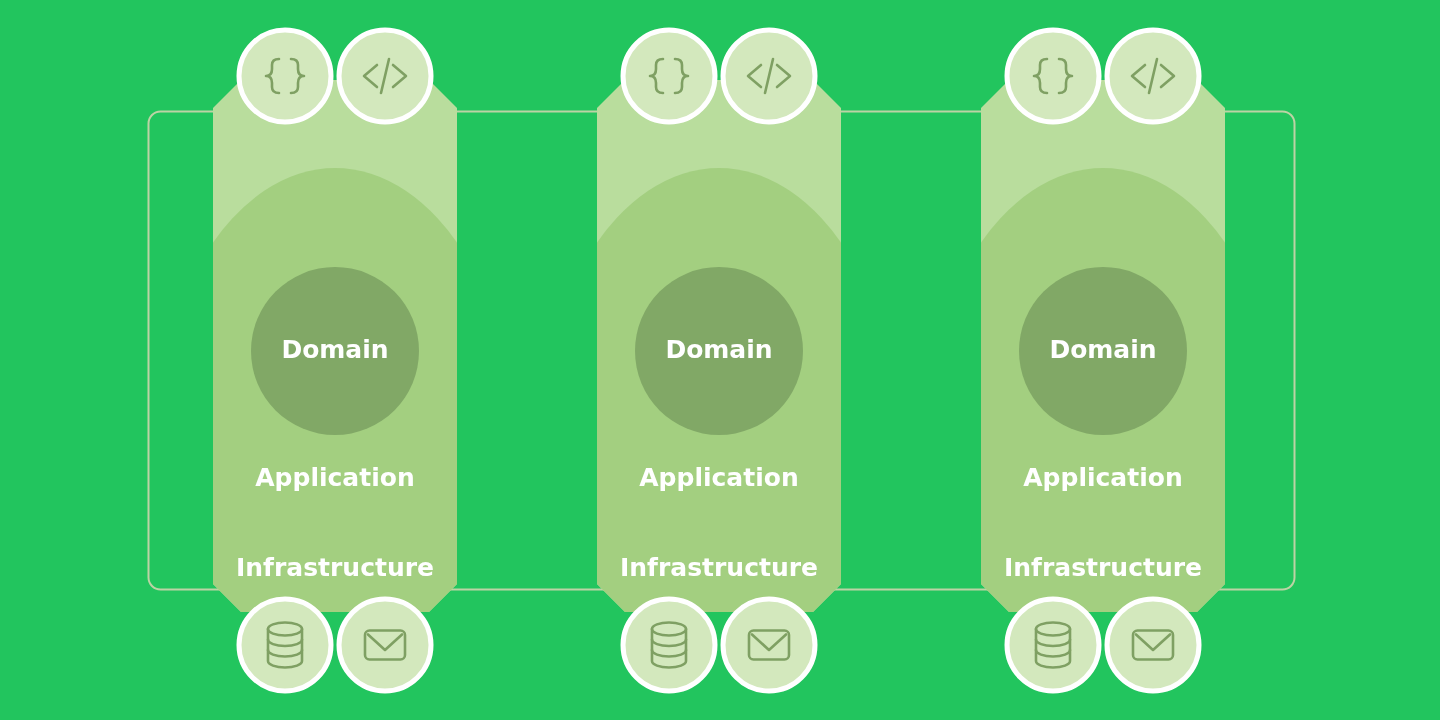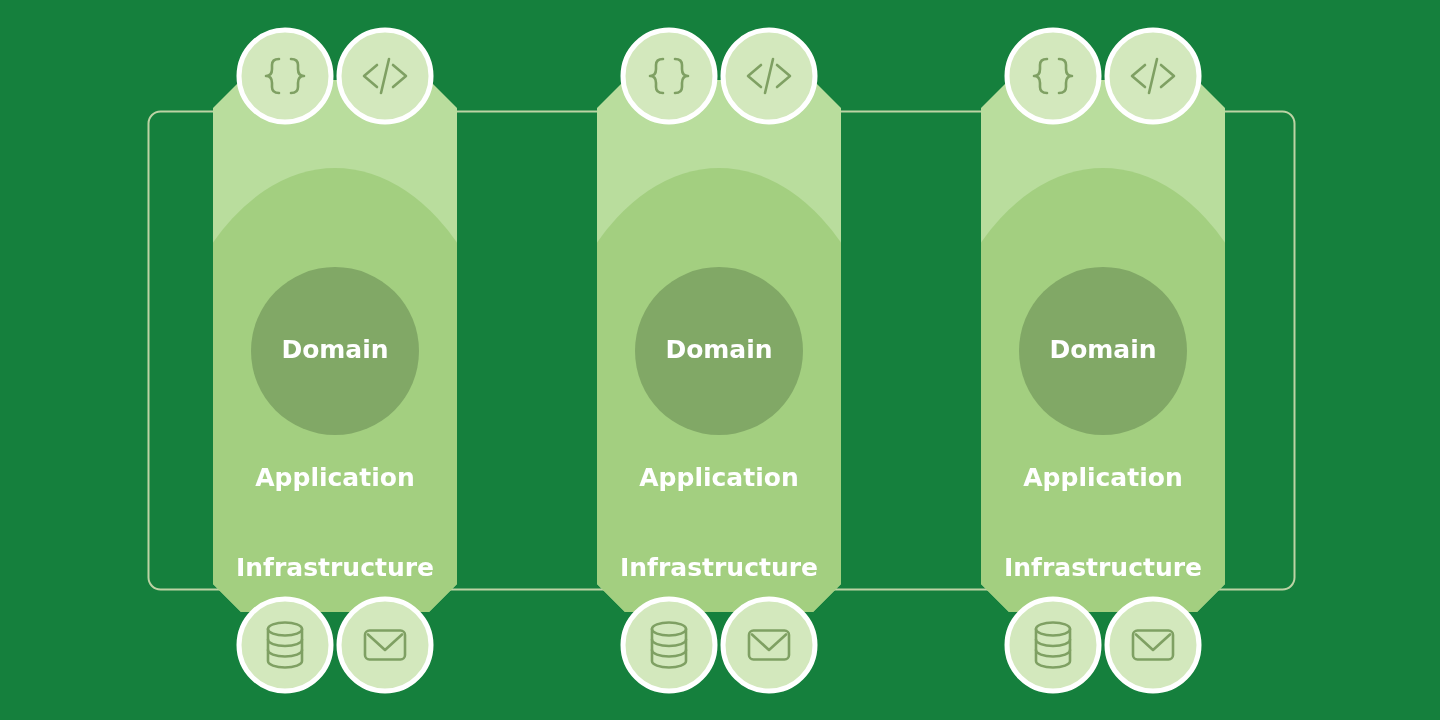--- a/index.html
+++ b/index.html
@@ -10,21 +10,21 @@
   body {
     width: 1440px;
     height: 720px;
     overflow: hidden;
     font-family: "DejaVu Sans", "Liberation Sans", sans-serif;
   }
   #stage {
     position: relative;
     width: 1440px;
     height: 720px;
-    background: #15803d;
+    background: #22c55e;
   }
   #diagram-svg {
     position: absolute;
     left: 0;
     top: 0;
     width: 1440px;
     height: 720px;
     display: block;
   }
   .layer-label {

